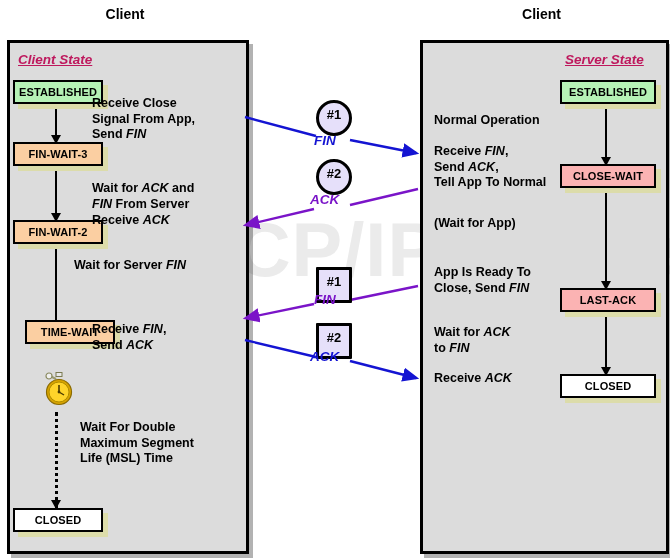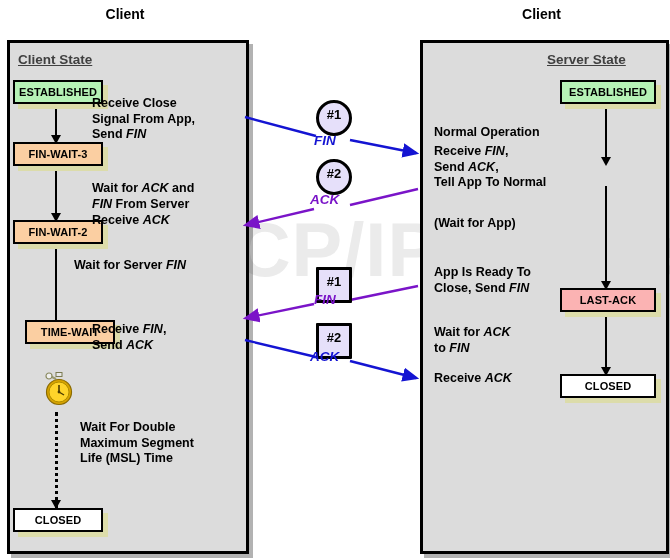--- a/index.html
+++ b/index.html
@@ -47,27 +47,28 @@
     box-shadow:4px 4px 0 0 rgba(0,0,0,0.30);
     z-index:2;
   }
   #panel-client{left:7px;  top:40px; width:236px; height:508px;}
   #panel-server{left:420px;top:40px; width:243px; height:508px;}
 
   .panel-heading{
     position:absolute;
     font-size:13.5px;
     font-weight:bold;
-    color:#404040;
+    color:#be185d;
     text-decoration:underline;
     white-space:nowrap;
     z-index:6;
+    font-style:italic;
   }
   #heading-client{left:18px; top:52px;}
-  #heading-server{left:547px;top:52px;}
+  #heading-server{left:565px;top:52px;}
 
   
   .state-box{
     position:absolute;
     border:2px solid #000;
     font-size:11px;
     font-weight:bold;
     color:#000;
     text-align:center;
     line-height:20px;
@@ -205,30 +206,31 @@
   <div class="desc r" style="left:74px; top:258px; width:156px;"><span>Wait for Server <i>FIN</i></span></div>
 
   <div class="desc r" style="left:92px; top:322px; width:138px;"><span>Receive <i>FIN</i>,</span><br><span>Send <i>ACK</i></span></div>
 
   <div class="desc r" style="left:80px; top:420px; width:150px;"><span>Wait For Double</span><br><span>Maximum Segment</span><br><span>Life (MSL) Time</span></div>
 
   <div class="state-box st-green" style="left:560px; top:80px;  width:92px;">ESTABLISHED</div>
   <div class="vline" style="left:605px; top:102px; height:56px;"></div>
   <div class="vhead" style="left:601px; top:157px;"></div>
 
+  <div class="state-box st-pink" style="left:560px; top:164px; width:92px;">CLOSE-WAIT</div>
   <div class="vline" style="left:605px; top:186px; height:96px;"></div>
   <div class="vhead" style="left:601px; top:281px;"></div>
 
   <div class="state-box st-pink" style="left:560px; top:288px; width:92px;">LAST-ACK</div>
   <div class="vline" style="left:605px; top:310px; height:58px;"></div>
   <div class="vhead" style="left:601px; top:367px;"></div>
 
   <div class="state-box st-white" style="left:560px; top:374px; width:92px;">CLOSED</div>
 
-  <div class="desc l" style="left:434px; top:113px; width:150px;margin-top:12px;"><span>Normal Operation</span></div>
+  <div class="desc l" style="left:434px; top:113px; width:150px;"><span>Normal Operation</span></div>
 
   <div class="desc l" style="left:434px; top:144px; width:160px;"><span>Receive <i>FIN</i>,</span><br><span>Send <i>ACK</i>,</span><br><span>Tell App To Normal</span></div>
 
   <div class="desc l" style="left:434px; top:216px; width:150px;"><span>(Wait for App)</span></div>
 
   <div class="desc l" style="left:434px; top:325px; width:150px;"><span>Wait for <i>ACK</i></span><br><span>to <i>FIN</i></span></div>
 
   <div class="desc l" style="left:434px; top:265px; width:150px;"><span>App Is Ready To</span><br><span>Close, Send <i>FIN</i></span></div>
 
   <div class="desc l" style="left:434px; top:371px; width:150px;"><span>Receive <i>ACK</i></span></div>

